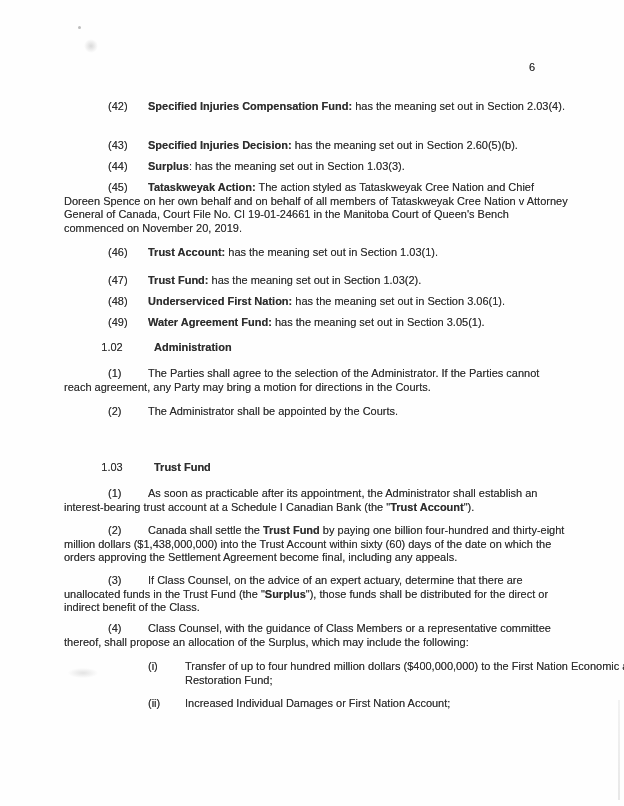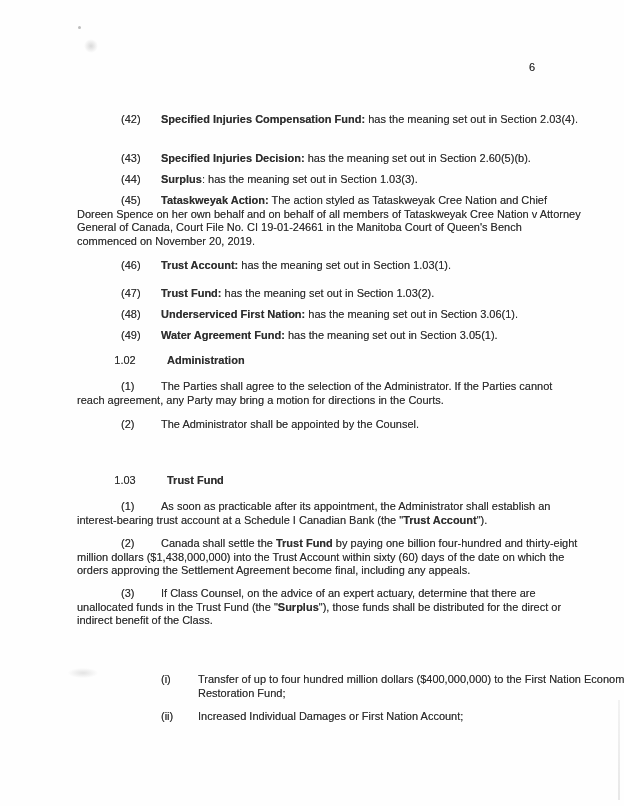--- a/index.html
+++ b/index.html
@@ -2,21 +2,21 @@
 <html><head>
 <meta charset="utf-8">
 <style>
   html, body { margin:0; padding:0; background:#ffffff; }
   .page {
     position:relative; width:624px; height:806px; background:#fefefe;
     font-family:"Liberation Sans","DejaVu Sans",sans-serif;
     font-size:11px; line-height:13.5px; color:#2e2e2e; overflow:hidden;
     text-shadow:0 0 0.45px rgba(46,46,46,0.6);
   }
-  p.block { position:absolute; left:64px; width:504px; margin:13px; }
+  p.block { position:absolute; left:64px; width:504px; margin:0; }
   .num    { display:inline-block; width:40px; margin-left:44px; }
   .secnum { display:inline-block; width:84px; margin-left:6px;text-align:center; }
   .b { font-weight:bold; }
   .i { }
   .sub { padding-left:121px; }
   .subnum { display:inline-block; width:37px; margin-left:-37px; }
   .pagenum { position:absolute; left:522px; top:61px; width:20px; text-align:center; margin:0; }
   .artifact { position:absolute; pointer-events:none; }
   .a-dot   { left:78px; top:26px; width:3px; height:3px; background:#a8a8a8; border-radius:50%; opacity:.75; filter:blur(.4px); }
   .a-smudge{ left:84px; top:39px; width:14px; height:14px; background:radial-gradient(circle,#d9d9d9 0%,rgba(217,217,217,0) 70%); }
@@ -48,29 +48,30 @@
   <p class="block" style="top:274px"><span class="num">(47)</span><span class="b">Trust Fund:</span><span> has the meaning set out in Section 1.03(2).</span></p>
 
   <p class="block" style="top:295px"><span class="num">(48)</span><span class="b">Underserviced First Nation:</span><span> has the meaning set out in Section 3.06(1).</span></p>
 
   <p class="block" style="top:316px"><span class="num">(49)</span><span class="b">Water Agreement Fund:</span><span> has the meaning set out in Section 3.05(1).</span></p>
 
   <p class="block" style="top:341px"><span class="secnum">1.02</span><span class="b">Administration</span></p>
 
   <p class="block" style="top:367px"><span class="num">(1)</span><span>The Parties shall agree to the selection of the Administrator.  If the Parties cannot reach agreement, any Party may bring a motion for directions in the Courts.</span></p>
 
-  <p class="block" style="top:405px"><span class="num">(2)</span><span>The Administrator shall be appointed by the Counsel.</span></p>
+  <p class="block" style="top:405px"><span class="num">(2)</span><span>The Administrator shall be appointed by the Courts.</span></p>
 
 
   <p class="block" style="top:461px"><span class="secnum">1.03</span><span class="b">Trust Fund</span></p>
 
   <p class="block" style="top:487px"><span class="num">(1)</span><span>As soon as practicable after its appointment, the Administrator shall establish an interest-bearing trust account at a Schedule I Canadian Bank (the "</span><span class="b">Trust Account</span><span>").</span></p>
 
   <p class="block" style="top:524px"><span class="num">(2)</span><span>Canada shall settle the </span><span class="b">Trust Fund</span><span> by paying one billion four-hundred and thirty-eight million dollars ($1,438,000,000) into the Trust Account within sixty (60) days of the date on which the orders approving the Settlement Agreement become final, including any appeals.</span></p>
 
   <p class="block" style="top:574px"><span class="num">(3)</span><span>If Class Counsel, on the advice of an expert actuary, determine that there are unallocated funds in the Trust Fund (the "</span><span class="b">Surplus</span><span>"), those funds shall be distributed for the direct or indirect benefit of the Class.</span></p>
 
+  <p class="block" style="top:622px"><span class="num">(4)</span><span>Class Counsel, with the guidance of Class Members or a representative committee thereof, shall propose an allocation of the Surplus, which may include the following:</span></p>
 
   <p class="block sub" style="top:660px"><span class="subnum">(i)</span><span>Transfer of up to four hundred million dollars ($400,000,000) to the First Nation Economic and Cultural Restoration Fund;</span></p>
 
   <p class="block sub" style="top:697px"><span class="subnum">(ii)</span><span>Increased Individual Damages or First Nation Account;</span></p>
 
 </div>
 
 </body></html>

